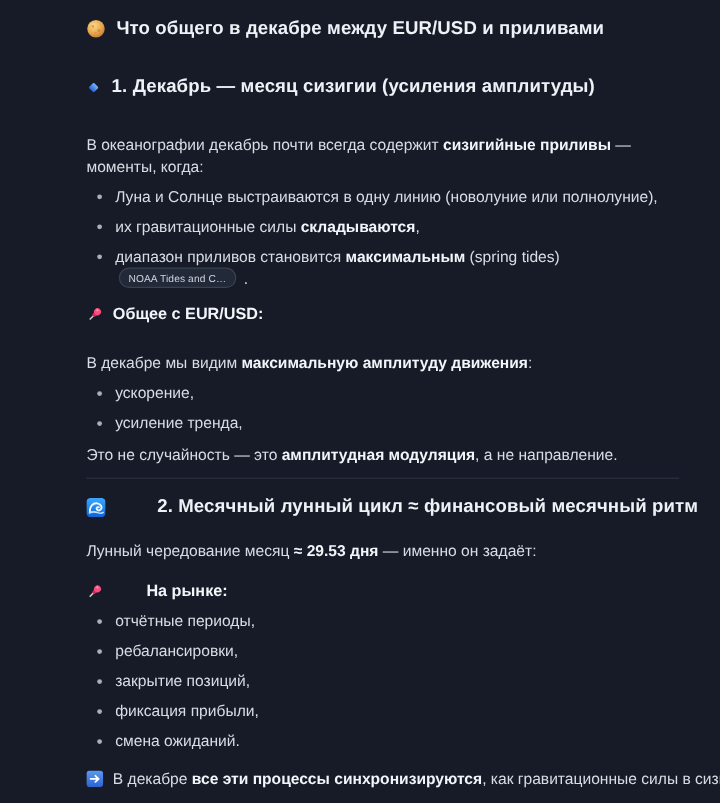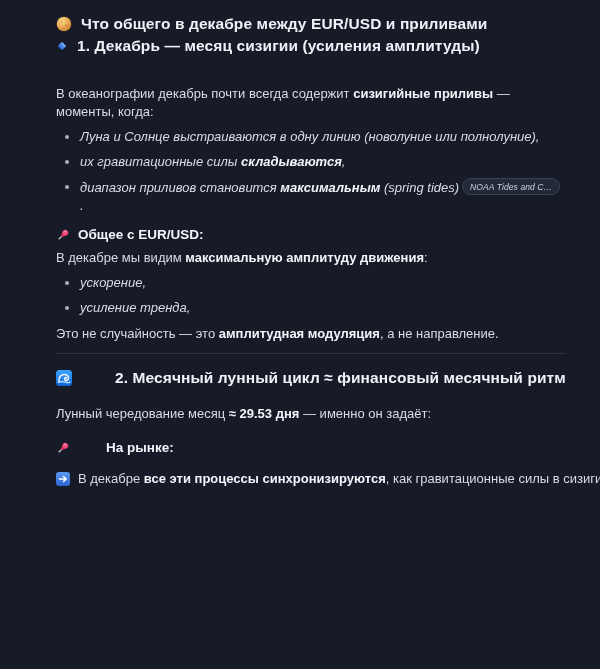--- a/index.html
+++ b/index.html
@@ -3,55 +3,55 @@
 <meta charset="utf-8">
 <style>
   html,body{margin:0;padding:0;}
   body{
     background:var(--background,#161b27);
     font-family:"Liberation Sans","DejaVu Sans",sans-serif;
     -webkit-font-smoothing:antialiased;
   }
   .page{
     width:600px;height:669px;box-sizing:border-box;
-    padding:13px 34px 0 56px;overflow:hidden;
+    padding:13px 34px 0 72px;overflow:hidden;
     color:var(--body-text,#d8dde5);
   }
   .hrow{display:flex;align-items:center;gap:9px;}
   .hrow .htext{
     font-size:15.5px;font-weight:700;line-height:22px;
     color:var(--heading-text,#eef1f6);white-space:nowrap;letter-spacing:.1px;
   }
   .ic{flex:0 0 auto;display:inline-flex;align-items:center;justify-content:center;}
   p{font-size:13px;line-height:18px;margin:0;}
   .b{font-weight:700;color:var(--bold-text,#f1f4f8);}
   ul{list-style:none;margin:0;padding:0;}
-  li{position:relative;padding-left:24px;font-size:13px;line-height:18px;margin-top:7px;font-style:italic;}
+  li{position:relative;padding-left:24px;font-size:13px;line-height:18px;margin-top:7px;}
   li::before{
     content:"";position:absolute;left:9px;top:7px;width:4px;height:4px;
     border-radius:50%;background:var(--bullet-dot,#a9b0bc);
   }
   .badge{
     display:inline-block;font-size:8.5px;line-height:1;
     padding:3.5px 7px 3px;border-radius:9px;
     background:var(--badge-bg,#222938);
     border:1px solid var(--badge-border,#3a4252);
     color:var(--badge-text,#cdd3dd);
     vertical-align:2px;margin:0 3px;letter-spacing:.1px;white-space:nowrap;
     cursor:pointer;
   }
   .pinrow{display:flex;align-items:center;gap:8px;}
   .pinrow p{font-size:13.5px;line-height:18px;}
   .divider{border:none;border-top:1px solid var(--divider,#293040);margin:10px 0 0;}
   .footer-row{display:flex;align-items:center;gap:8px;margin-top:13px;white-space:nowrap;}
   
-  .mt-sec1{}
+  .mt-sec1{margin-top:27px;}
   .mt-intro{margin-top:28px;}
   .mt-pin1{margin-top:11px;}
-  .mt-p2{margin-top:5px;}
+  .mt-p2{margin-top:23px;}
   .mt-p3{margin-top:8px;}
   .mt-sec2{margin-top:13px;gap:43px;}
   .mt-intro2{margin-top:16px;}
   .mt-pin2{margin-top:16px;gap:36px;}
 </style>
 </head>
 <body>
 
 <div class="page">
 
@@ -149,20 +149,27 @@
           <line x1="7" y1="8.5" x2="7" y2="13" stroke="#c9cfd9" stroke-width="1.2"></line>
           <path d="M5.2 5.5 L8.8 5.5 L8.2 9 L5.8 9 Z" fill="#d92a5c"></path>
           <circle cx="7" cy="3.8" r="2.9" fill="#f74d7f"></circle>
           <circle cx="6" cy="3" r="0.9" fill="#ff9ab8"></circle>
         </g>
       </svg>
     </span>
     <p><span class="b">На рынке:</span></p>
   </div>
 
+  <ul>
+    <li><span>отчётные периоды,</span></li>
+    <li><span>ребалансировки,</span></li>
+    <li><span>закрытие позиций,</span></li>
+    <li><span>фиксация прибыли,</span></li>
+    <li><span>смена ожиданий.</span></li>
+  </ul>
 
   <div class="footer-row">
     <span class="ic">
       <svg width="14" height="14" viewBox="0 0 14 14">
         <defs>
           <linearGradient id="ag" x1="0" y1="0" x2="0" y2="1">
             <stop offset="0" stop-color="#5b9bf2"></stop>
             <stop offset="1" stop-color="#2c62cf"></stop>
           </linearGradient>
         </defs>

